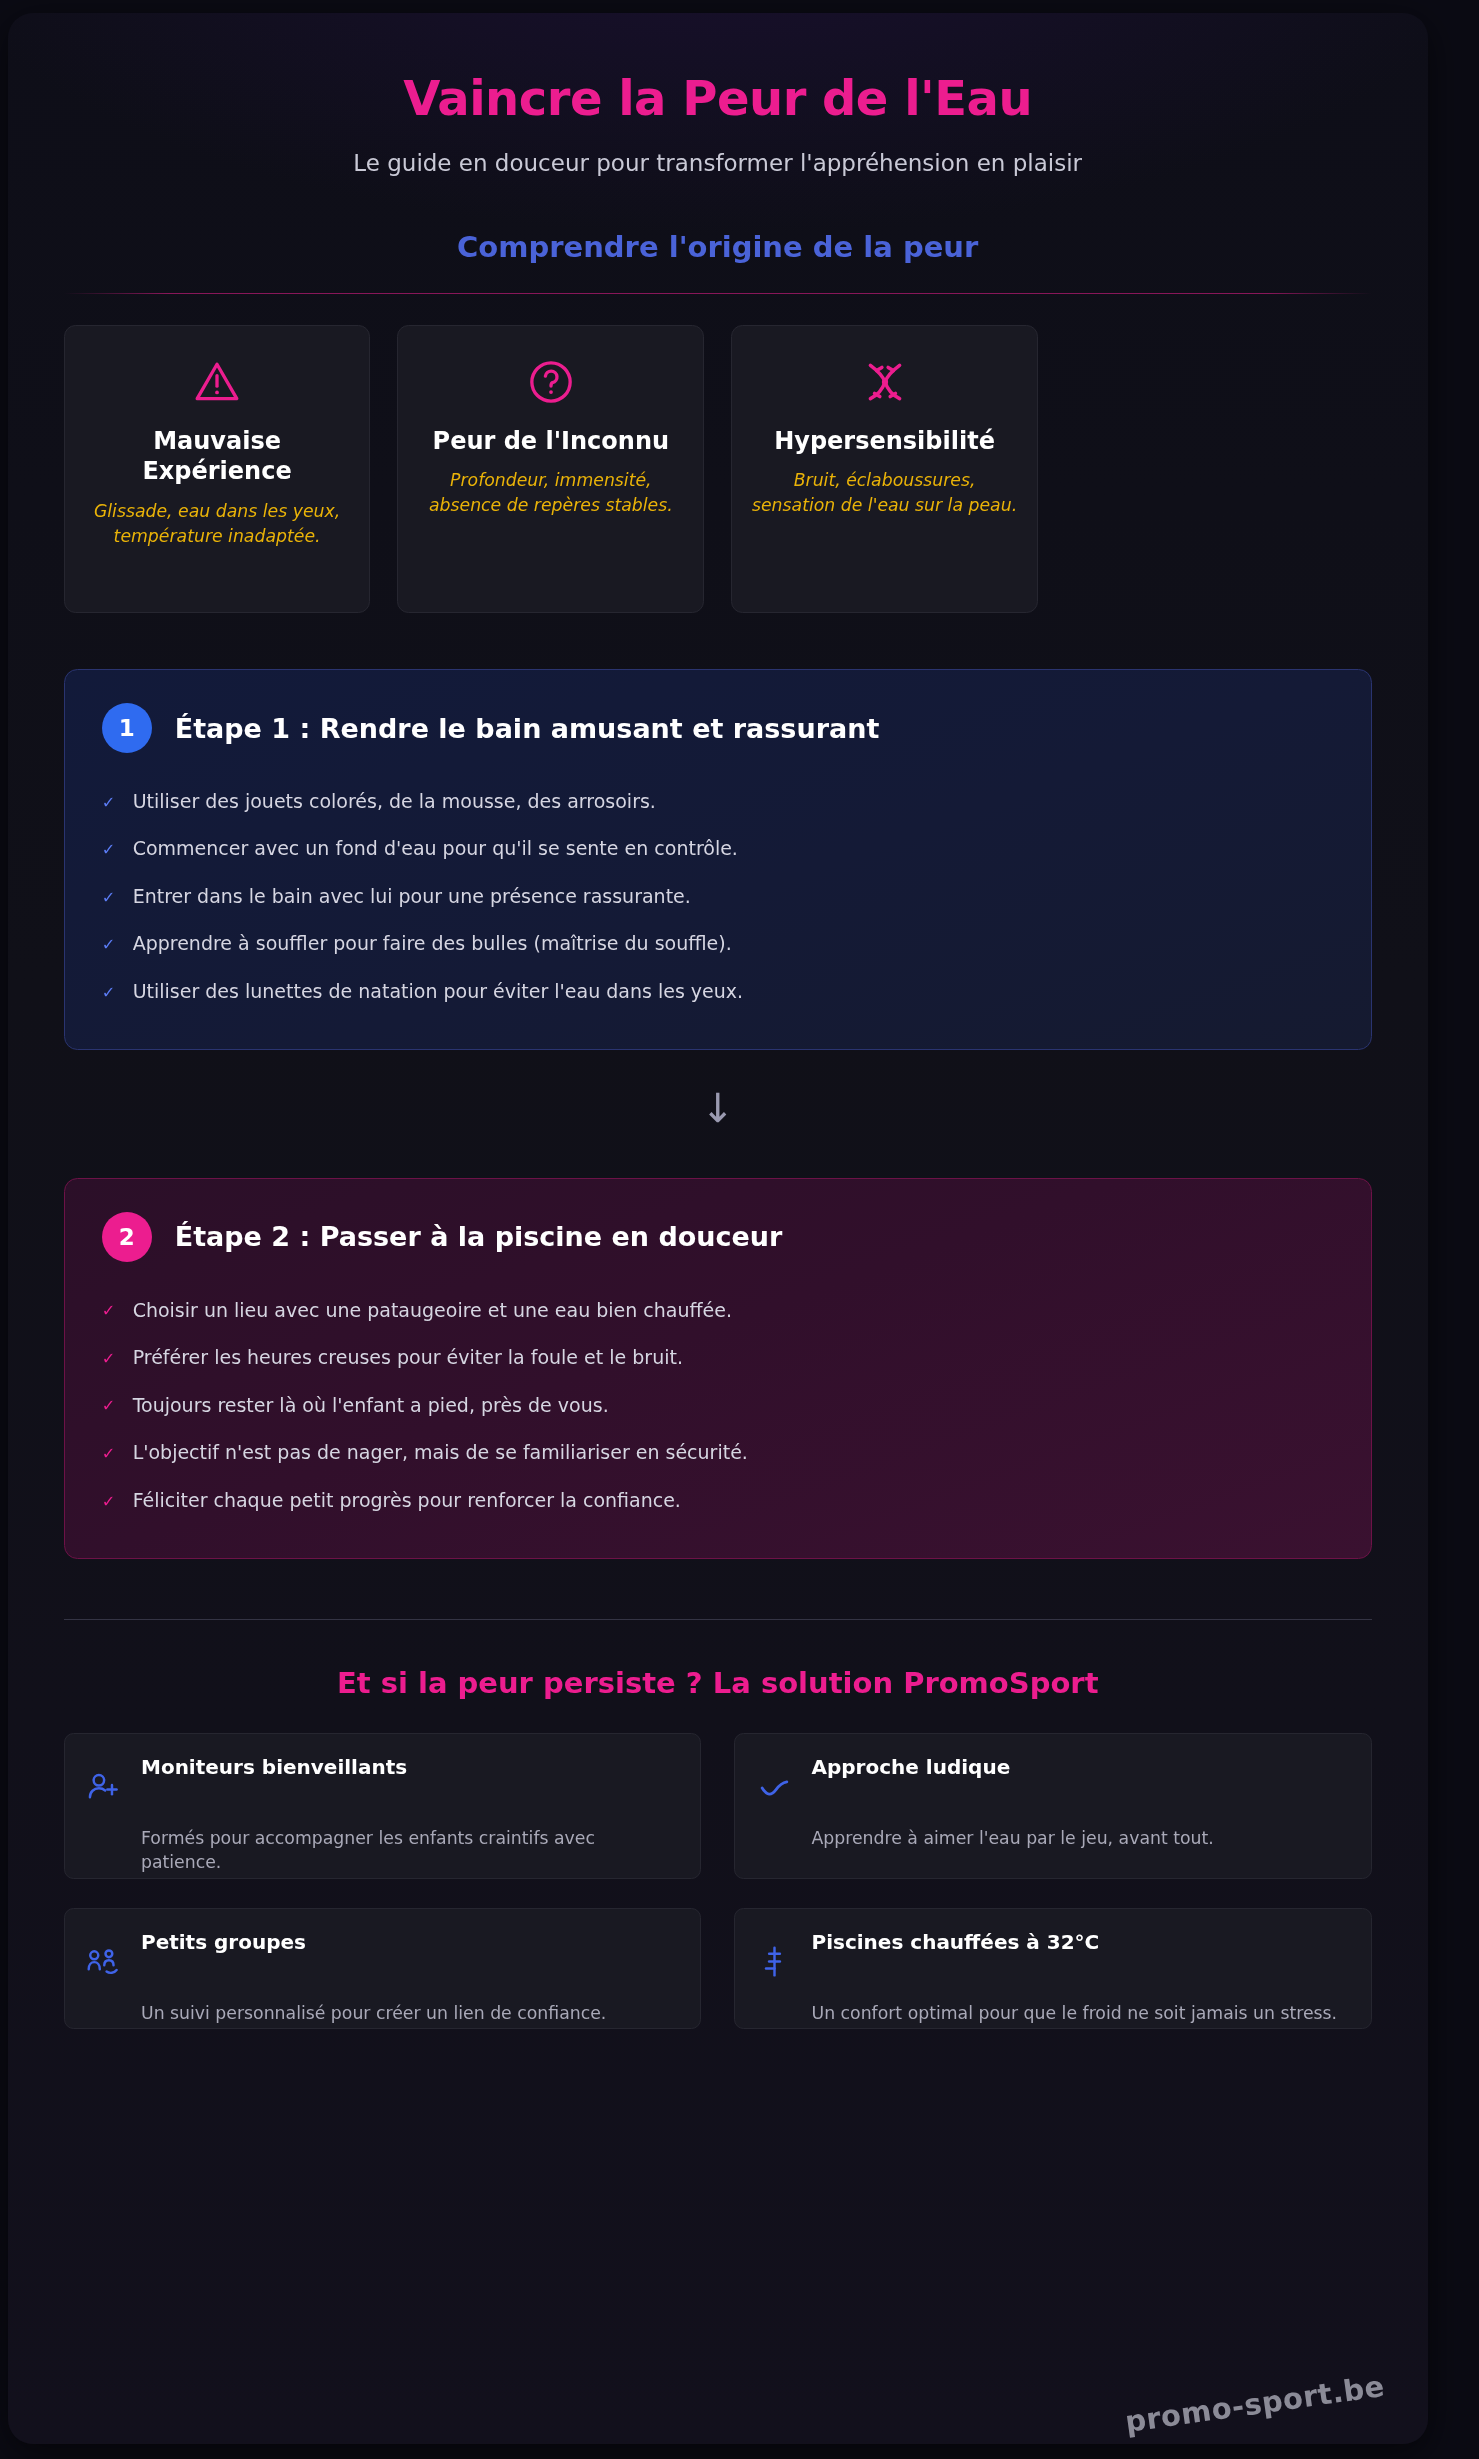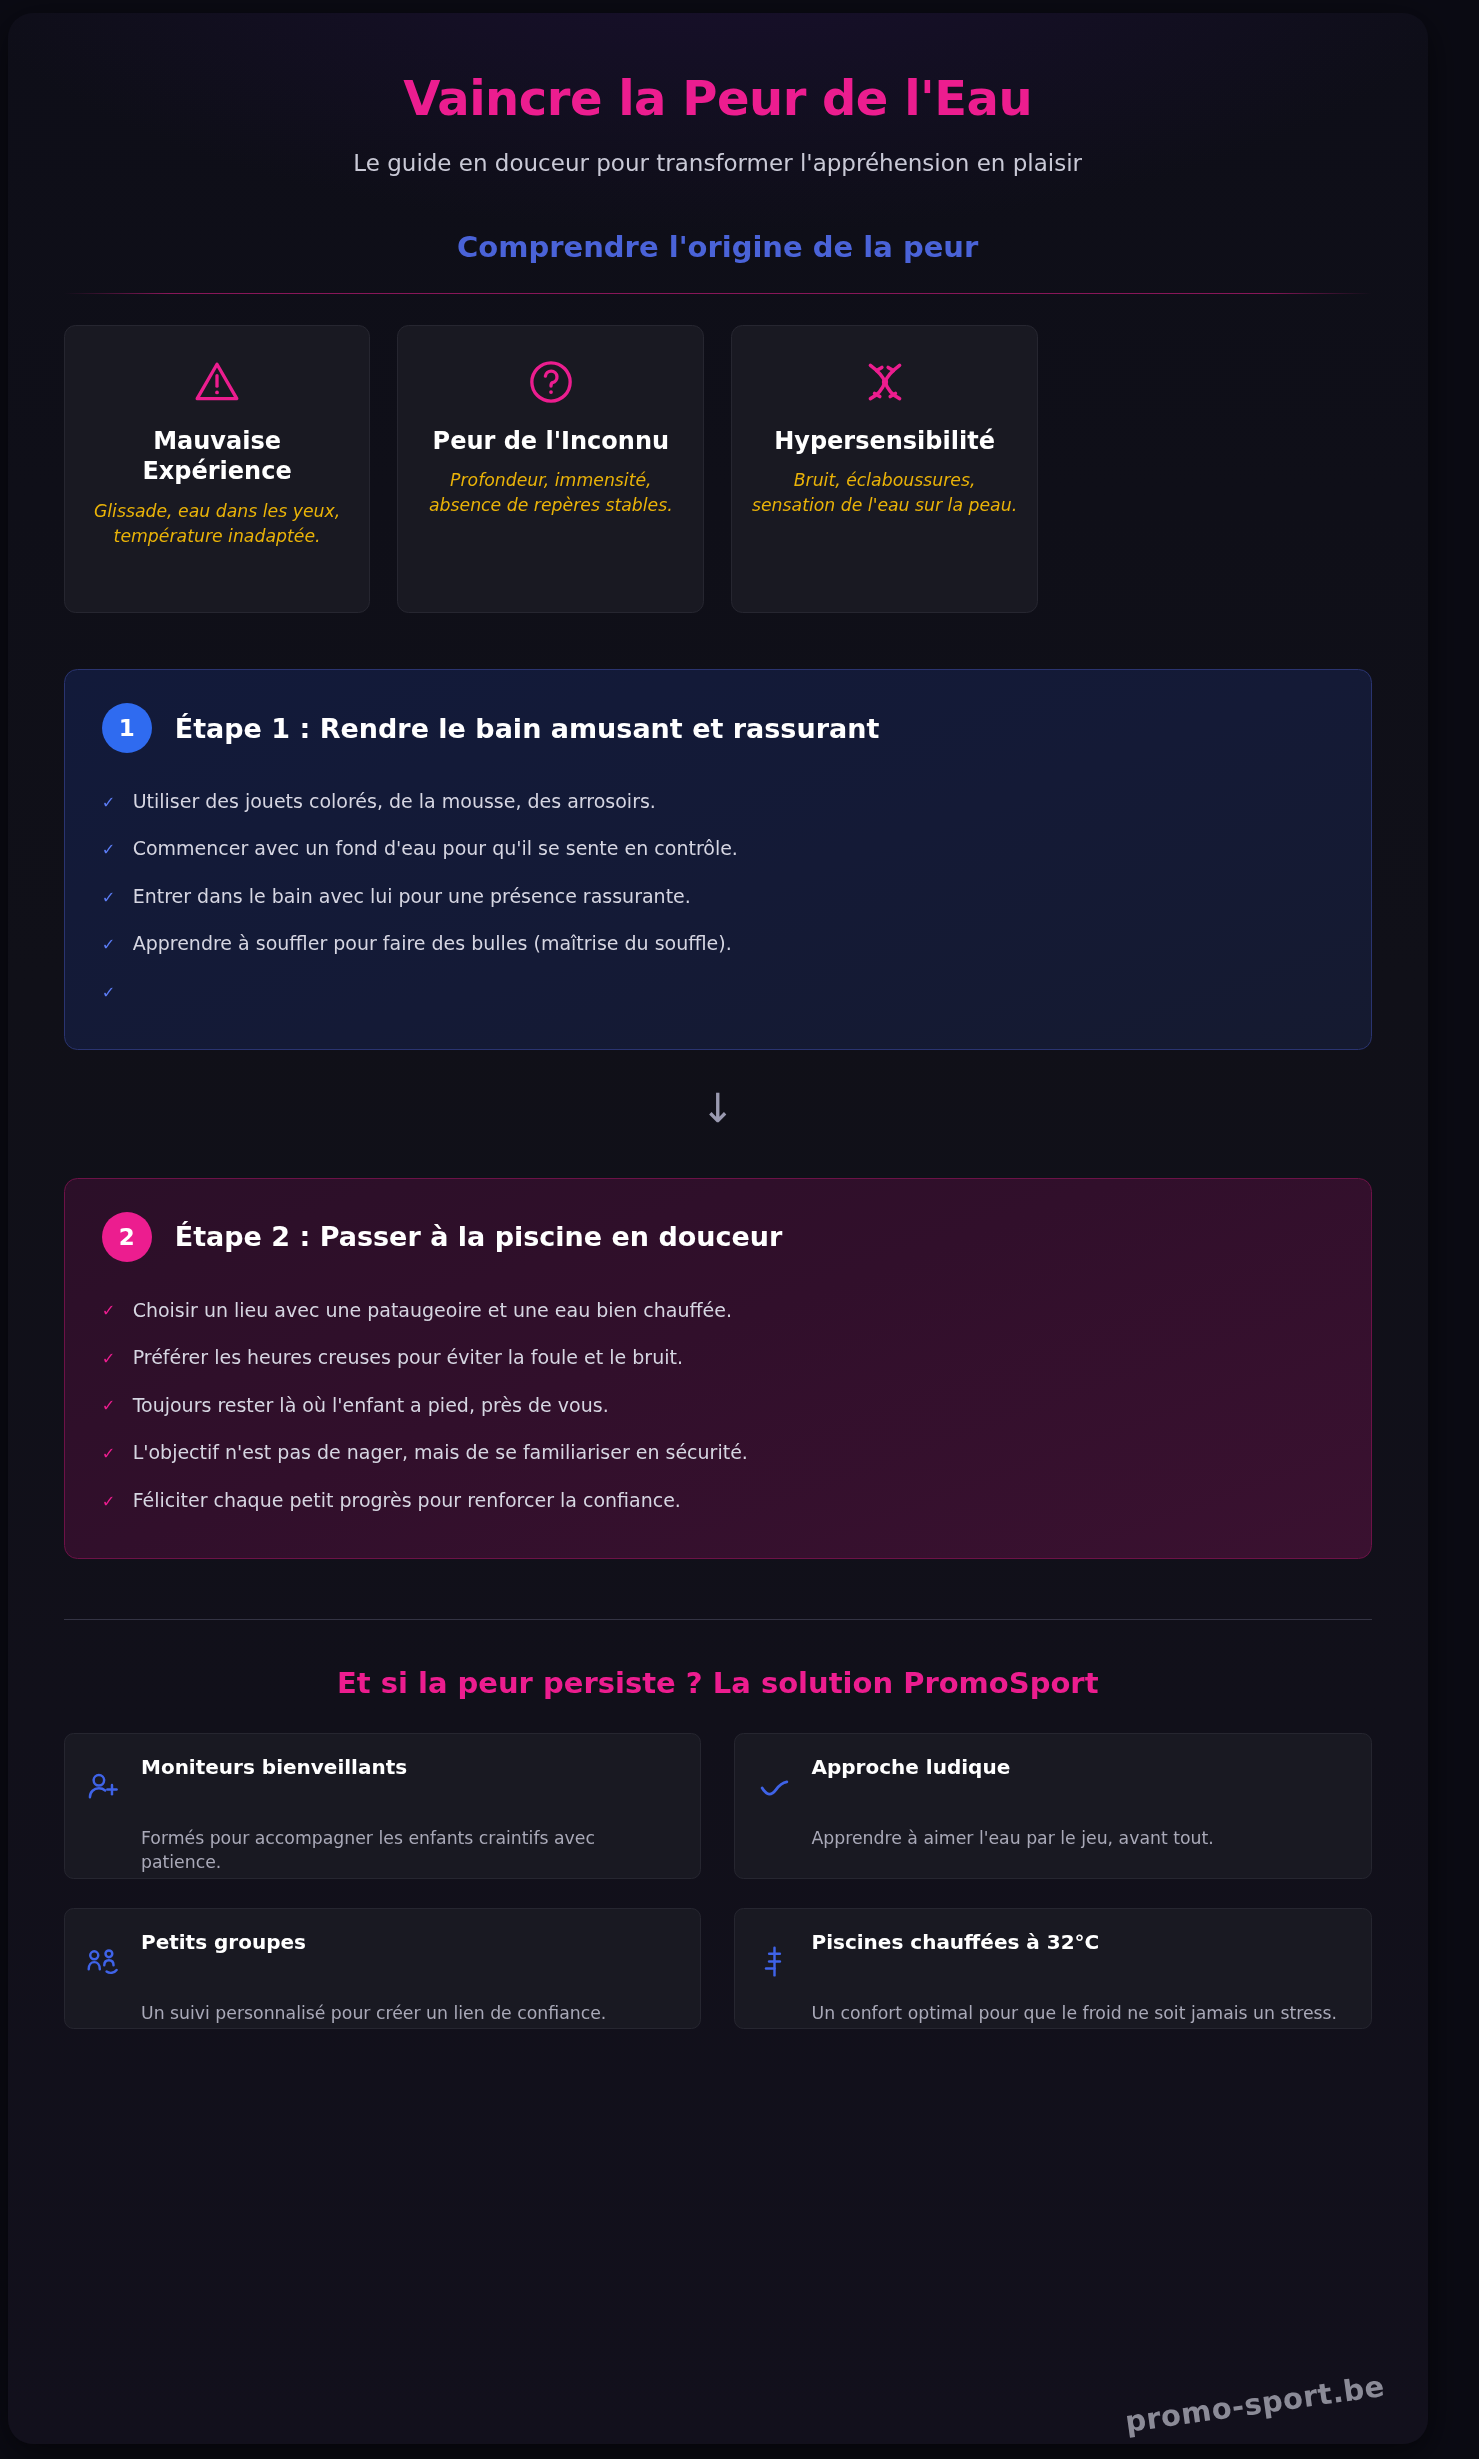--- a/index.html
+++ b/index.html
@@ -313,20 +313,21 @@
         <li class="bullet">
           <span class="tick tick-1">✓</span>
           <span>Entrer dans le bain avec lui pour une présence rassurante.</span>
         </li>
         <li class="bullet">
           <span class="tick tick-1">✓</span>
           <span>Apprendre à souffler pour faire des bulles (maîtrise du souffle).</span>
         </li>
         <li class="bullet">
           <span class="tick tick-1">✓</span>
+          <span>Utiliser des lunettes de natation pour éviter l'eau dans les yeux.</span>
         </li>
       </ul>
     </div>
 
     <div class="arrow-down">↓</div>
 
     <div class="step step-2">
       <div class="step-head">
         <div class="step-badge badge-2">2</div>
         <div class="step-title">Étape 2 : Passer à la piscine en douceur</div>

